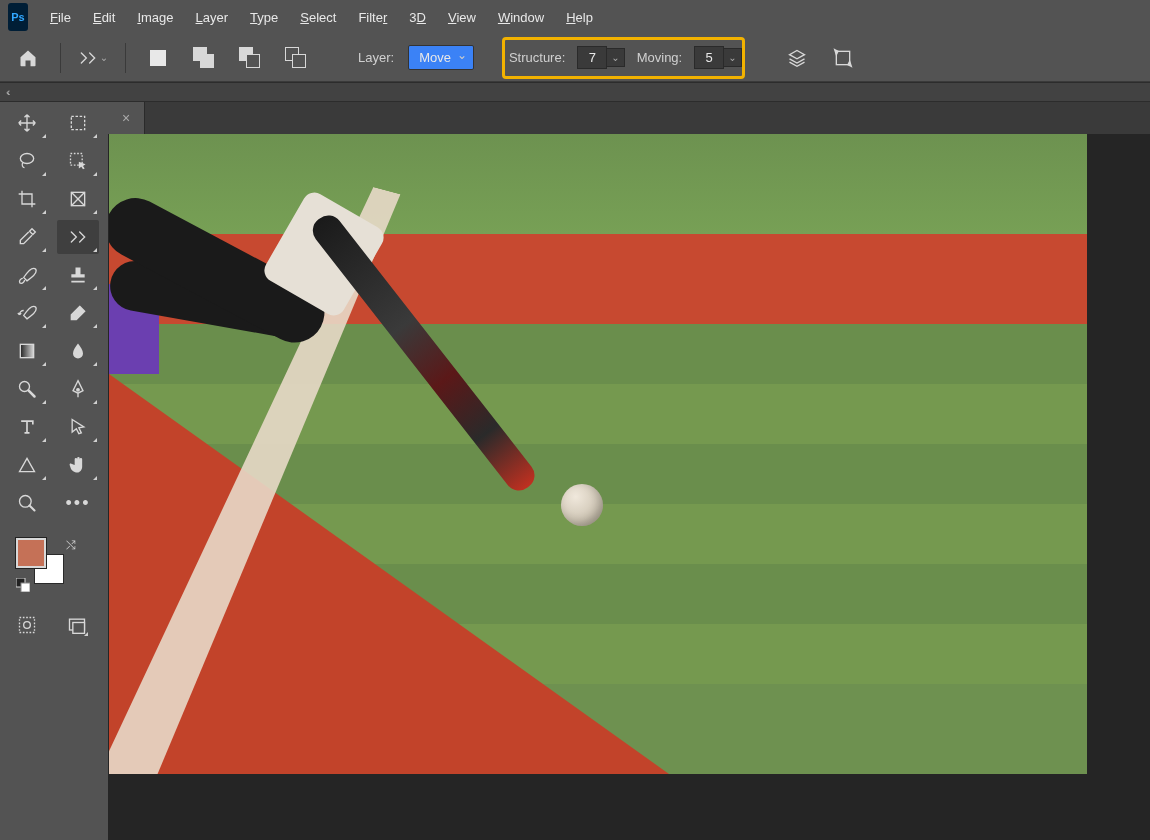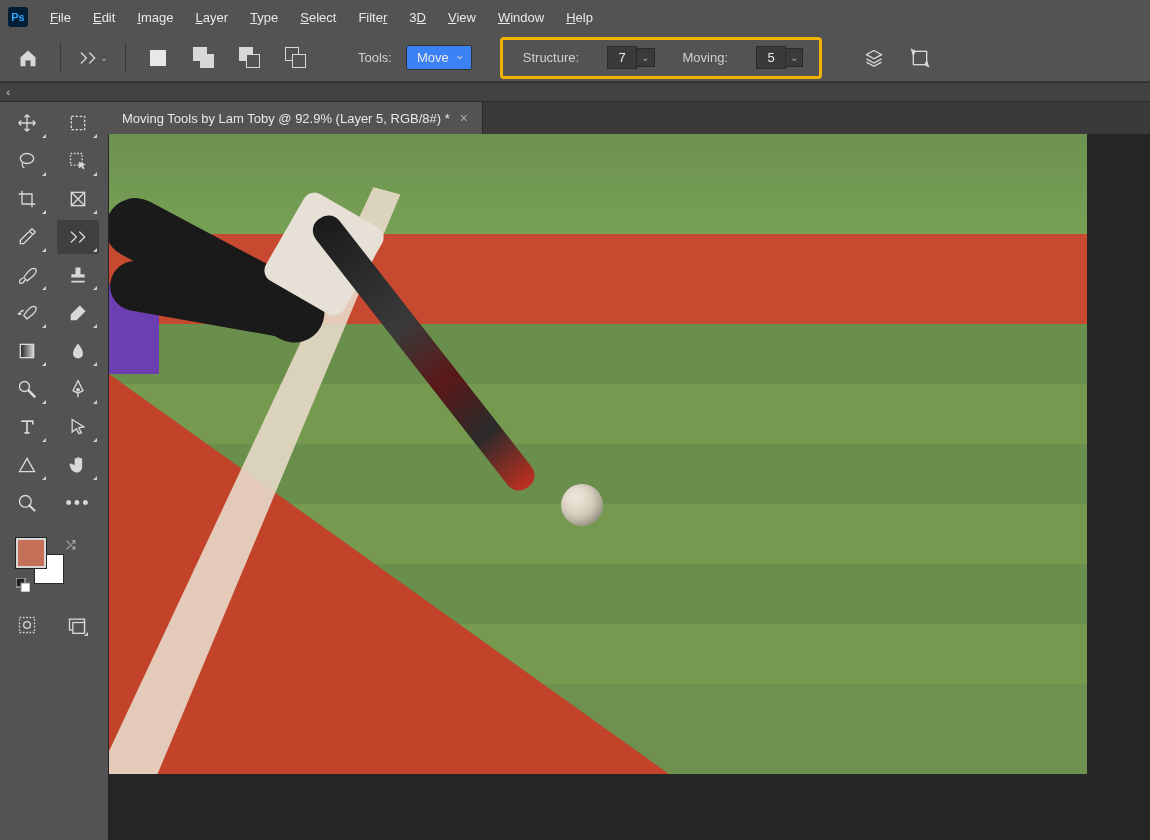--- a/index.html
+++ b/index.html
@@ -1,32 +1,32 @@
 <!DOCTYPE html>
 <html><head>
 <meta charset="utf-8">
 <style>
 * { margin: 0; padding: 0; box-sizing: border-box; font-family: "Segoe UI", Tahoma, sans-serif; user-select: none; }
 body { background: #535353; width: 1150px; height: 840px; overflow: hidden; color: #e8e8e8; font-size: 13px; }
 
 .menubar { height: 34px; background: #535353; display: flex; align-items: center; padding: 0 8px; gap: 2px; }
-.ps-icon { width: 20px; height: 20px; background: #001e36; border-radius: 3px; display: flex; align-items: center; justify-content: center; color: #31a8ff; font-weight: bold; font-size: 11px; margin-right: 10px; }
+.ps-icon { width: 20px; height: 28px; background: #001e36; border-radius: 3px; display: flex; align-items: center; justify-content: center; color: #31a8ff; font-weight: bold; font-size: 11px; margin-right: 10px; }
 .menu-item { padding: 4px 10px; cursor: pointer; }
 .mnemonic { text-decoration: underline; }
 
 .optbar { height: 48px; background: #535353; display: flex; align-items: center; padding: 0 10px; gap: 10px; border-bottom: 1px solid #3a3a3a; }
 .opt-btn { width: 36px; height: 36px; display: flex; align-items: center; justify-content: center; cursor: pointer; border-radius: 2px; }
 .opt-sep { width: 1px; height: 30px; background: #3a3a3a; margin: 0 4px; }
 .opt-lbl { color: #d0d0d0; margin: 0 4px; }
 .opt-select { background: #3b82f6; border: 1px solid #333; padding: 4px 22px 4px 10px; border-radius: 2px; cursor: pointer; position: relative; }
 .opt-select::after { content: "⌄"; position: absolute; right: 6px; top: 2px; color: #ccc; font-size: 12px; }
 .opt-num { background: #3a3a3a; border: 1px solid #2a2a2a; padding: 3px 6px; width: 30px; text-align: center; display:inline-block;}
 .opt-numwrap { display: flex; align-items: center; }
 .opt-caret { background: #3a3a3a; border: 1px solid #2a2a2a; border-left:none; padding: 3px 4px; color: #aaa; cursor:pointer; font-size:10px; }
-.highlight-box { border: 3px solid #f2b200; border-radius: 4px; padding: 2px 16px; display: flex; align-items: center; gap: 24px; height: 42px;}
+.highlight-box { border: 3px solid #f2b200; border-radius: 4px; padding: 2px 0; display: flex; align-items: center; gap: 8px; height: 42px;}
 
 .collapse-bar { height: 20px; background: #424242; border-top: 1px solid #2c2c2c; border-bottom: 1px solid #2c2c2c; color: #aaa; font-size: 11px; padding-left: 6px; display:flex; align-items:center;}
 .collapse-bar span.arrows { letter-spacing: -3px; }
 
 .main { display: flex; height: calc(840px - 34px - 48px - 20px); }
 
 .toolbox { width: 108px; background: #535353; padding: 4px 6px; display: flex; flex-direction: column; }
 .tool-grid { display: grid; grid-template-columns: 1fr 1fr; gap: 4px 6px; }
 .tool { width: 42px; height: 34px; display: flex; align-items: center; justify-content: center; cursor: pointer; position: relative; border-radius: 2px; }
 .tool.active { background: #3f3f3f; }
@@ -120,21 +120,21 @@
       </div>
     </div>
   <div class="opt-btn">
       <div class="overlap">
         <div class="a" style="background:none;border:1.5px solid #d8d8d8"></div>
         <div class="b"></div>
       </div>
     </div>
 
   <div style="width:20px"></div>
-  <span class="opt-lbl">Tools:</span>
+  <span class="opt-lbl">Layer:</span>
   <div class="opt-select">Move</div>
 
   <div style="width:8px"></div>
   <div class="highlight-box">
     <span class="opt-lbl">Structure:</span>
     <div class="opt-numwrap">
       <span class="opt-num">7</span>
       <span class="opt-caret">⌄</span>
     </div>
     <span class="opt-lbl">Moving:</span>
@@ -335,21 +335,20 @@
             <rect x="7" y="9" width="14" height="13" stroke-dasharray="0" fill="#535353"></rect>
           </svg>
           <span class="tri"></span>
         </div>
     </div>
   </div>
 
   <div class="workarea">
     <div class="tabbar">
       <div class="doc-tab">
-        <span>Moving Tools by Lam Toby @ 92.9% (Layer 5, RGB/8#) *</span>
         <span class="close">×</span>
       </div>
     </div>
     <div class="canvas-area">
       <div class="canvas">
         <div class="stripe s1"></div>
           <div class="stripe s2"></div>
           <div class="stripe s3"></div>
         <div class="stripe s4"></div>
           <div class="stripe s5"></div>

